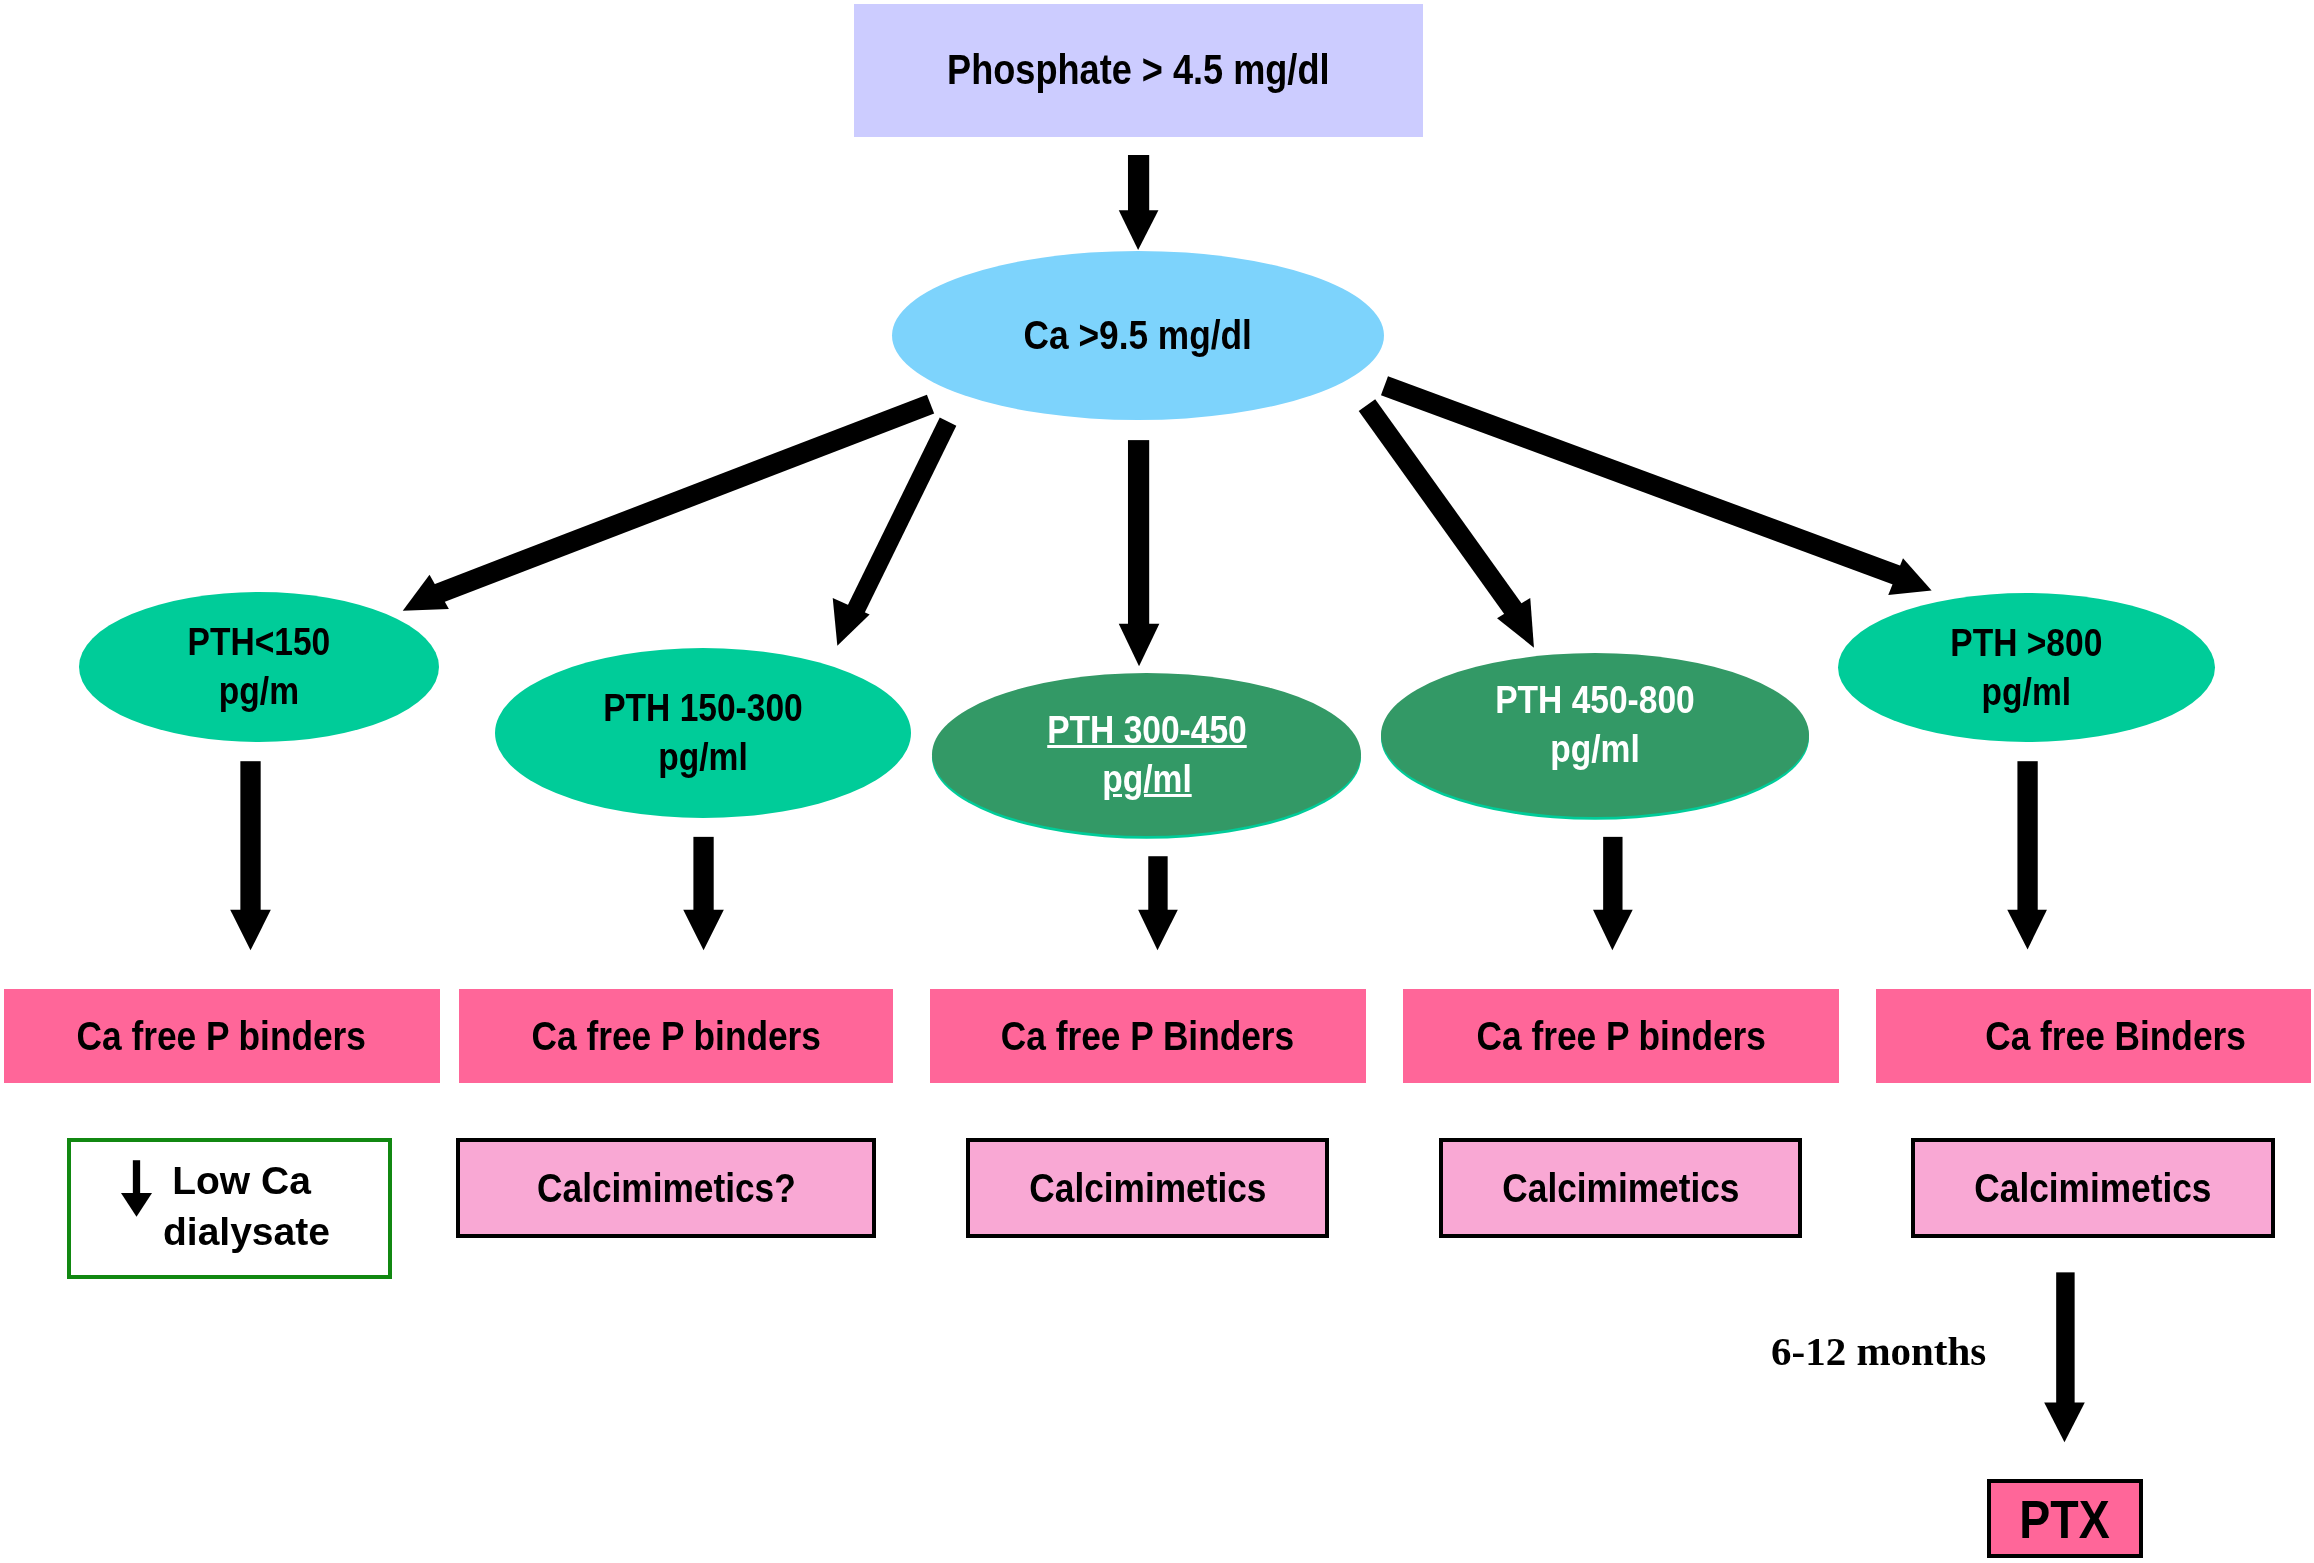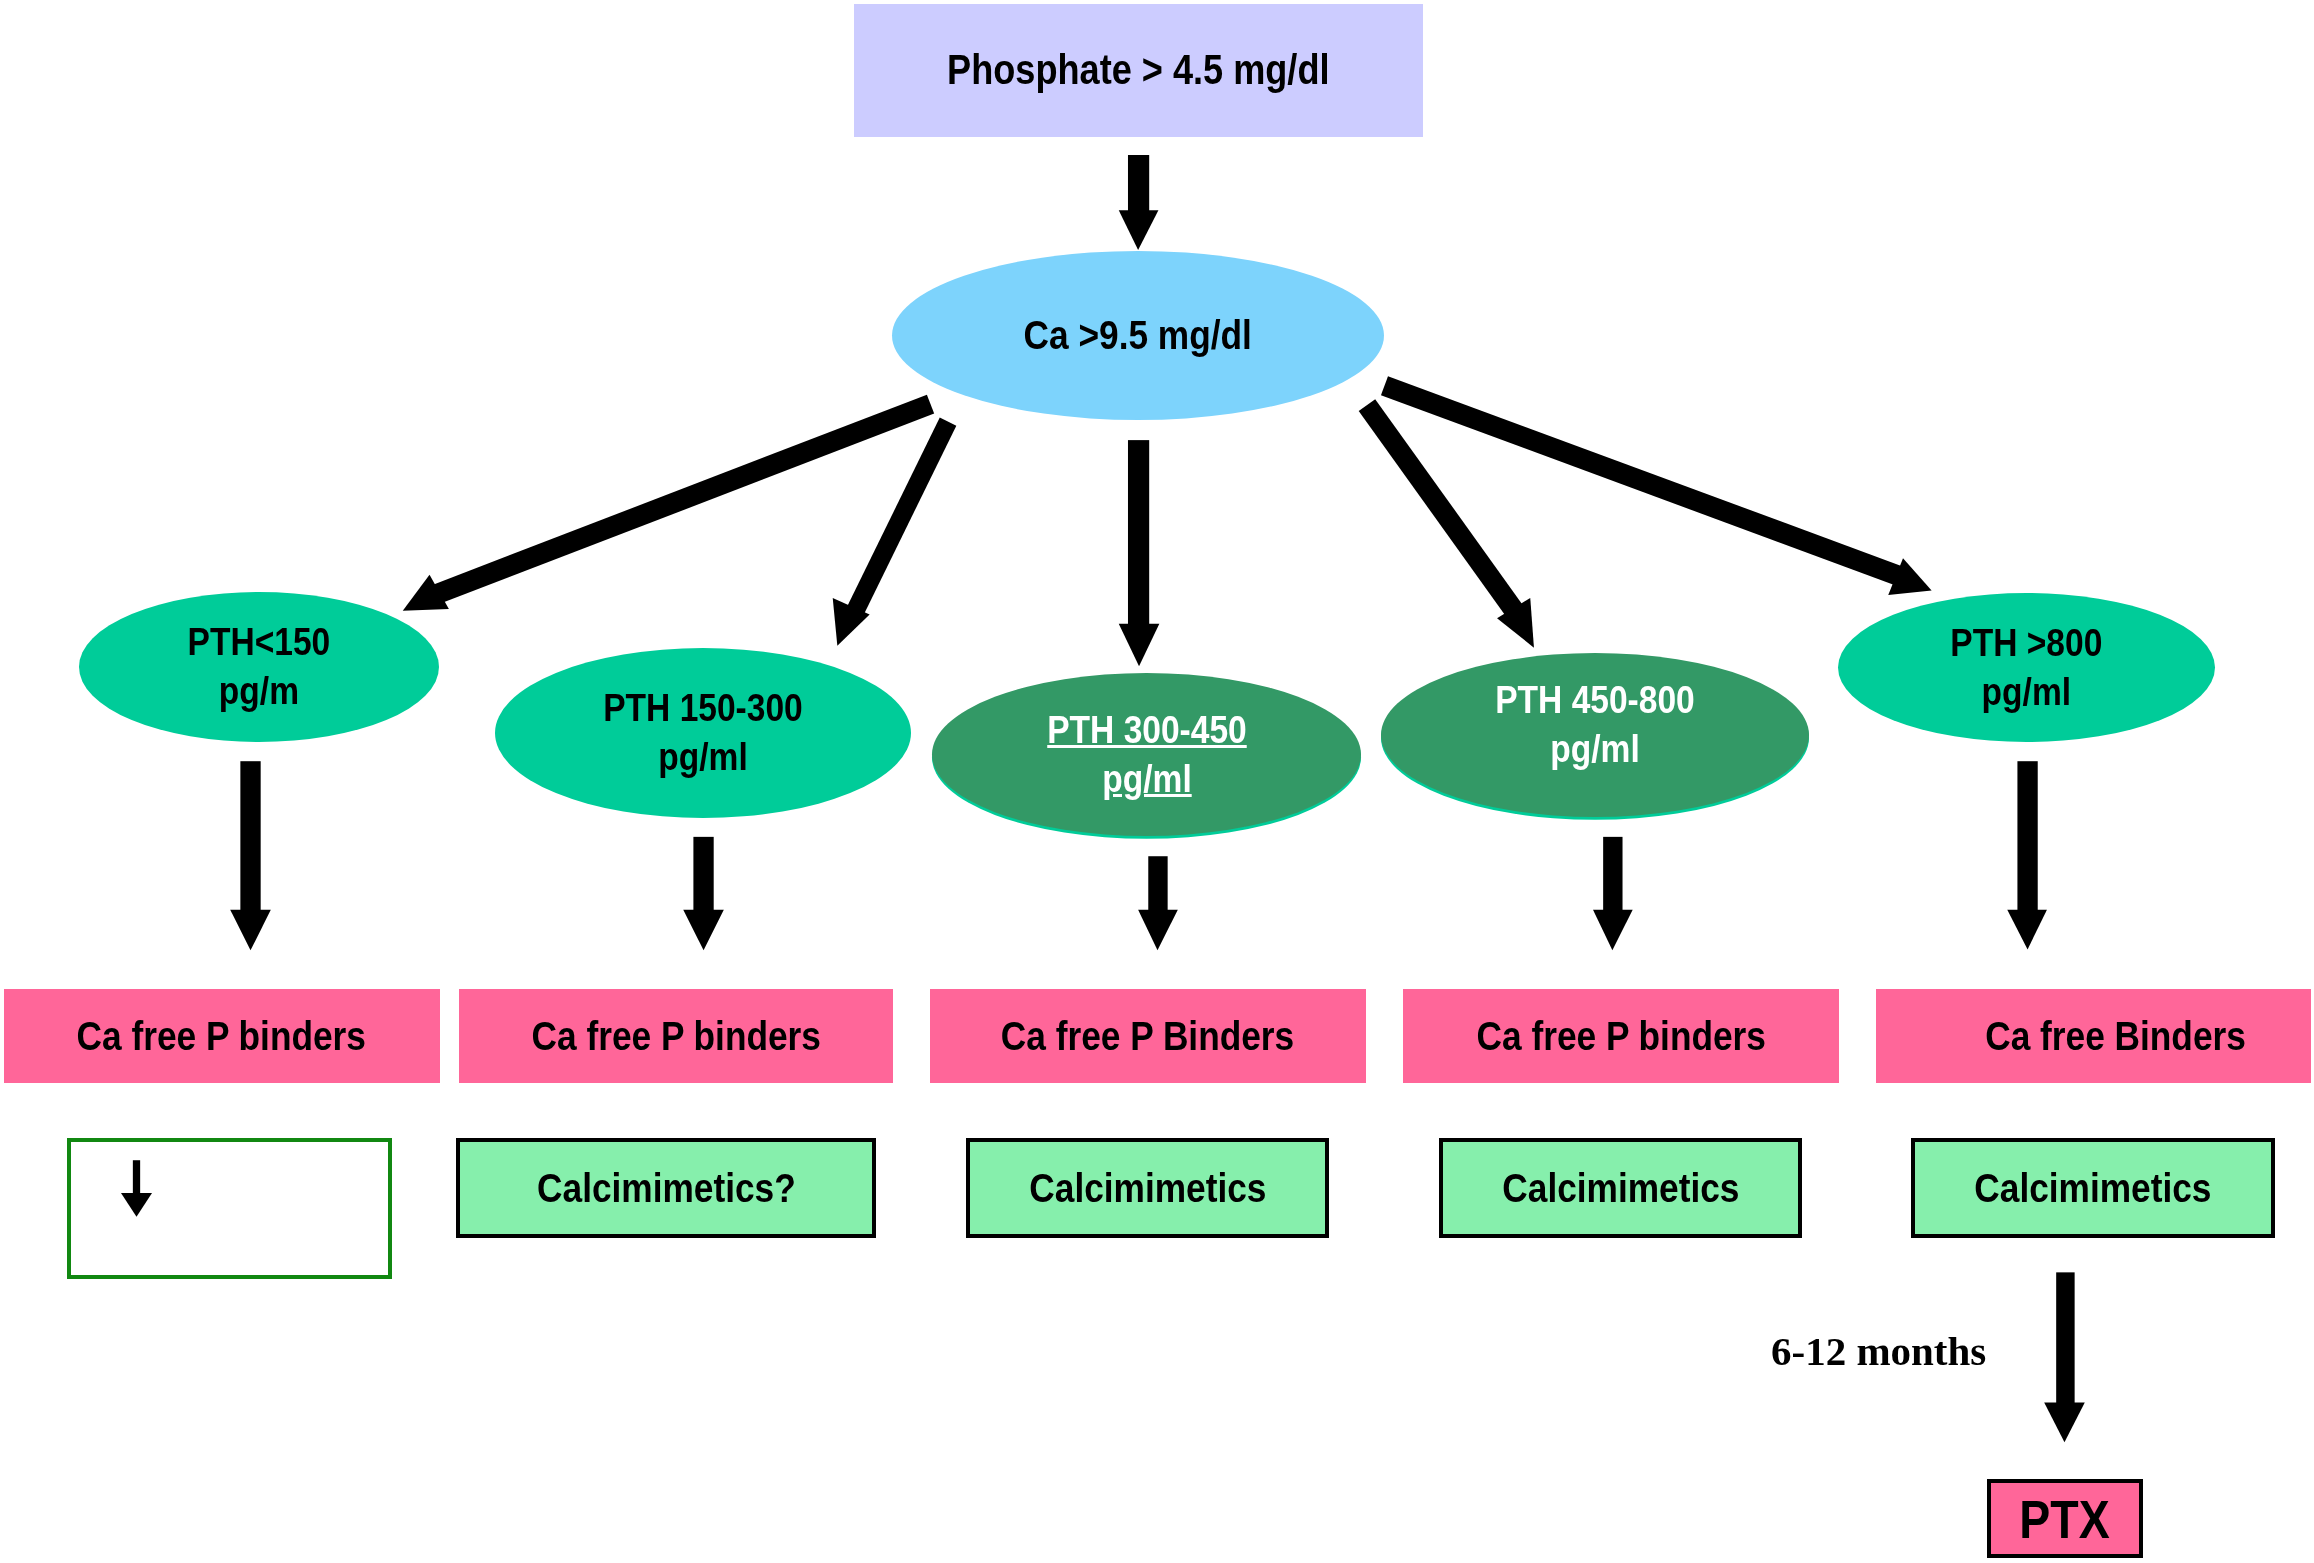--- a/index.html
+++ b/index.html
@@ -18,21 +18,21 @@
     .e2 { left: 495px; top: 648px; width: 416px; height: 170px; }
     .e3 { left: 932px; top: 673px; width: 429px; height: 163px; text-decoration: underline; }
     .e4 { left: 1381px; top: 653px; width: 428px; height: 164px; }
     .e5 { left: 1838px; top: 593px; width: 377px; height: 149px; }
     .pink { position: absolute; background: #ff6699; top: 989px; height: 94px; font-size: 41px; }
     .p1 { left: 3.7px; width: 436px; }
     .p2 { left: 459px; width: 434px; }
     .p3 { left: 930px; width: 436px; }
     .p4 { left: 1403px; width: 436px; }
     .p5 { left: 1876px; width: 435px; padding-left: 45px; }
-    .calc { position: absolute; top: 1138px; height: 100px; border: 4.6px solid #000; background: #86efac; font-size: 41px; }
+    .calc { position: absolute; top: 1138px; height: 100px; border: 4.6px solid #000; background: #f9a8d4; font-size: 41px; }
     .c2 { left: 456px; width: 420px; }
     .c3 { left: 966px; width: 363px; }
     .c4 { left: 1439px; width: 363px; }
     .c5 { left: 1911px; width: 364px; }
     .green { position: absolute; left: 67px; top: 1138px; width: 317px; height: 133px;
              border: 4.6px solid #118811; background: #fff; font-size: 39px; }
     .green .lines { position: absolute; left: 92px; top: 13px; text-align: left; line-height: 1.32; }
     .green .lines span { display: block; }
     .green .l1 { padding-left: 9.2px; }
     .green-arrow { position: absolute; left: 50px; top: 17.5px; width: 31px; height: 57px; }
@@ -156,20 +156,24 @@
 </div>
 <div class="node pink p5">
   <span class="txt">Ca free Binders</span>
 </div>
 
 <div class="green">
   <svg class="green-arrow" viewBox="0 0 34 62">
     <rect x="13" y="0" width="8" height="40" fill="#000"></rect>
     <polygon points="0,36 34,36 17,62" fill="#000"></polygon>
   </svg>
+  <div class="lines">
+    <span class="l1">Low Ca</span>
+    <span>dialysate</span>
+  </div>
 </div>
 
 <div class="node calc c2">
   <span class="txt">Calcimimetics?</span>
 </div>
 <div class="node calc c3">
   <span class="txt">Calcimimetics</span>
 </div>
 <div class="node calc c4">
   <span class="txt">Calcimimetics</span>

